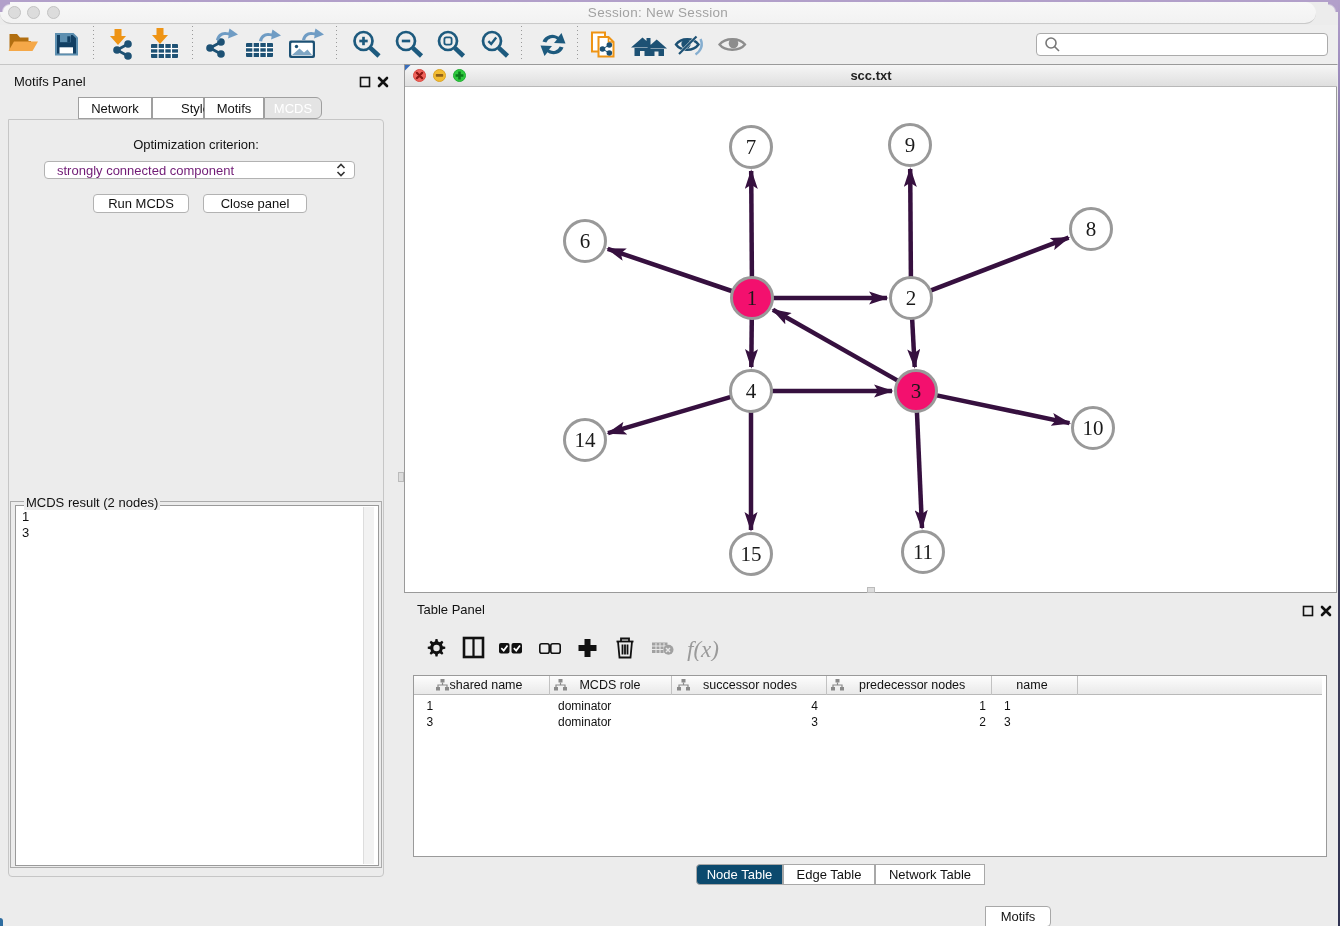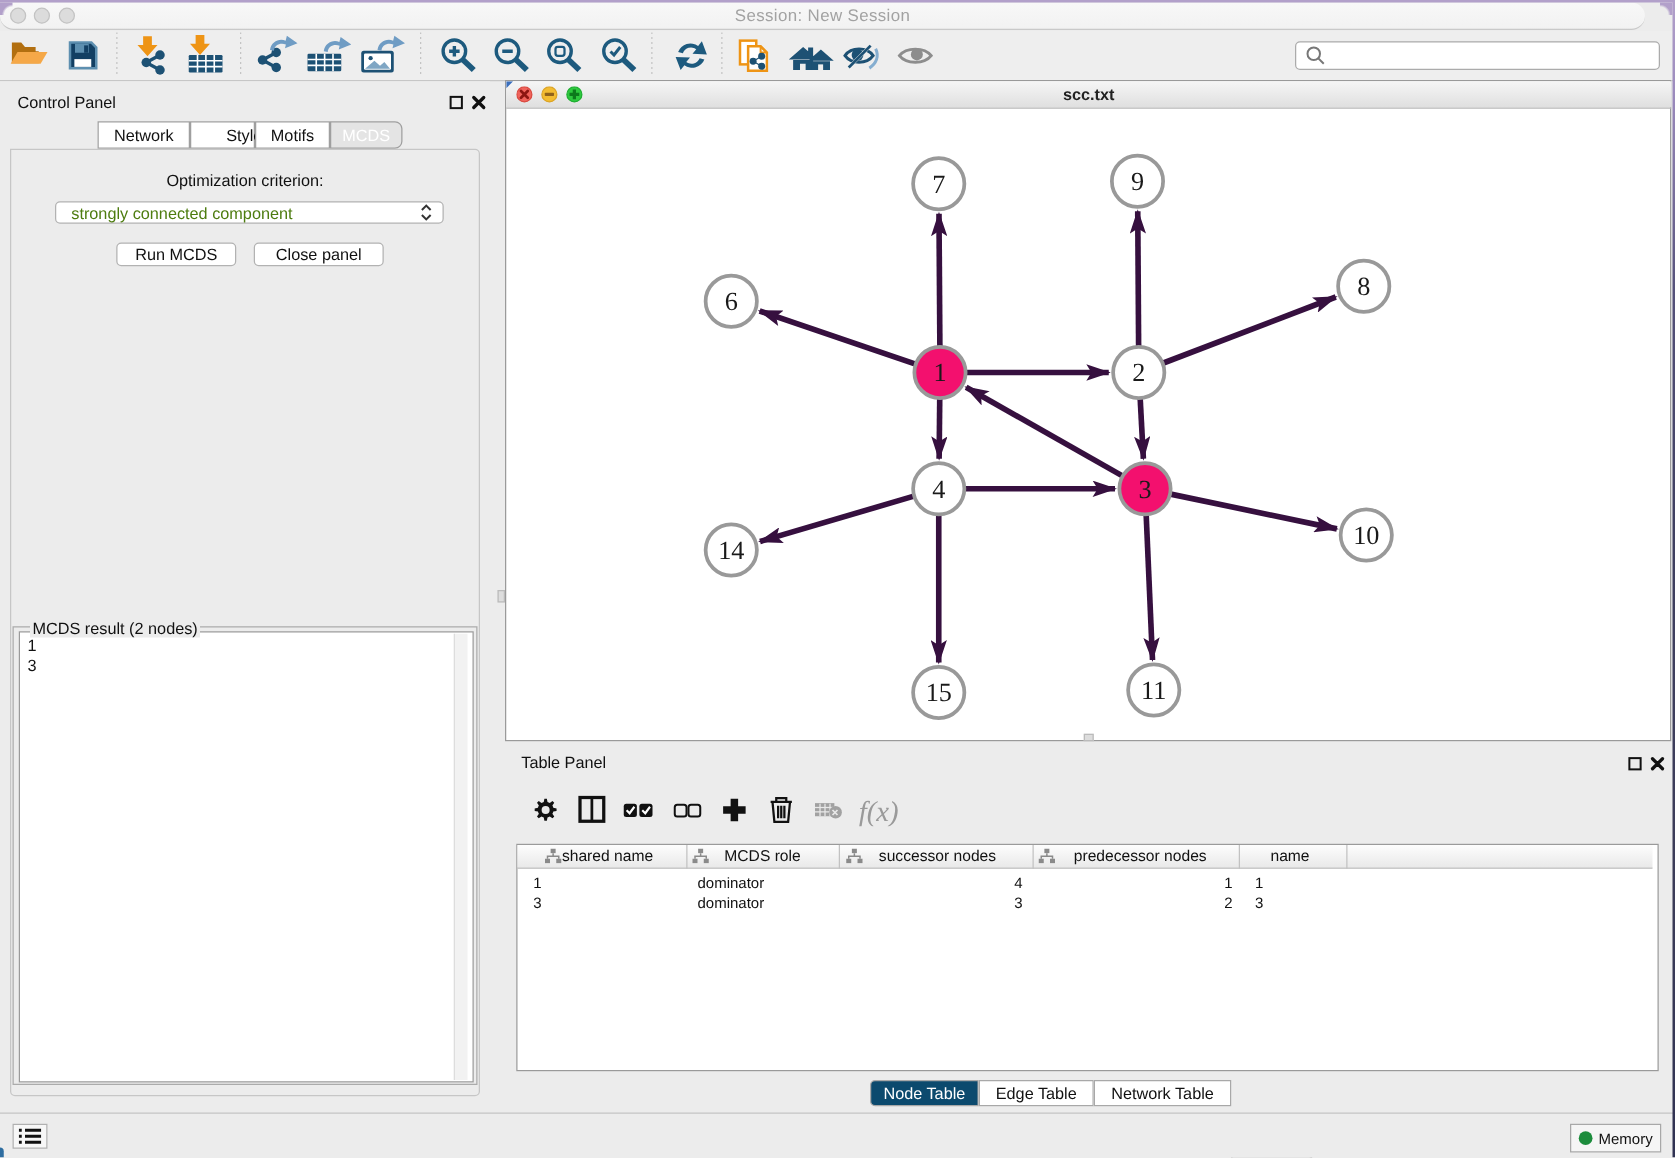--- a/index.html
+++ b/index.html
@@ -34,21 +34,21 @@
 #cp-title { position:absolute; left:14px; top:9px; font-size:13px; color:#111; }
 #cp-tabs { position:absolute; left:78px; top:32px; height:22px; font-size:13px; }
 .tab { position:absolute; top:0; height:22px; line-height:21px; text-align:center;
       background:#ffffff; border:1px solid #9f9f9f; color:#111; }
 #cp-box { position:absolute; left:8px; top:54px; width:376px; height:758px;
       background:#ececec; border:1px solid #c6c6c6; border-radius:0 4px 4px 4px; }
 #opt-label { position:absolute; left:0; top:72px; width:100%; text-align:center;
       font-size:13px; color:#111; }
 #dropdown { position:absolute; left:44px; top:96px; width:311px; height:18px;
       background:#fff; border:1px solid #b2b2b2; border-radius:4px;
-      font-size:13px; line-height:17px; padding-left:12px; color:#4d7c0f; }
+      font-size:13px; line-height:17px; padding-left:12px; color:#701a75; }
 .btn { position:absolute; top:129px; height:19px; background:#fff; border:1px solid #b2b2b2;
       border-radius:4px; font-size:13px; text-align:center; line-height:18px; color:#111; }
 #mcds-box { position:absolute; left:15px; top:440px; width:364px; height:361px;
       border:1px solid #9a9a9a; background:#ffffff; }
 #mcds-legend { position:absolute; left:24px; top:430px; font-size:13px; color:#111;
       background:#ececec; padding:0 2px; }
 #mcds-scroll { position:absolute; right:4px; top:1px; width:11px; height:357px;
       background:#f2f2f2; border-left:1px solid #dddddd; }
 
 #netwin { position:absolute; left:404px; top:64px; width:933px; height:529px;
@@ -234,21 +234,21 @@
     <div class="sep" style="left:521px;"></div>
     <div class="sep" style="left:577px;"></div>
     <div id="searchbox">
       <svg width="20" height="20" viewBox="0 0 20 20" style="position:absolute;left:6px;top:1px;">
         <circle cx="8" cy="8" r="5" fill="none" stroke="#777777" stroke-width="1.6"></circle>
         <line x1="11.5" y1="11.5" x2="16" y2="16" stroke="#777777" stroke-width="1.6"></line>
       </svg>
     </div>
   </div>
   <div id="cpanel">
-    <div id="cp-title">Control Panel</div>
+    <div id="cp-title">Motifs Panel</div>
     <svg width="36" height="14" viewBox="0 0 36 14" style="position:absolute;left:359px;top:10px;">
       <rect x="1.5" y="2.5" width="9" height="9" fill="none" stroke="#111" stroke-width="1.6"></rect>
       <path d="M20 3 L28 11 M28 3 L20 11" stroke="#111" stroke-width="2.6" stroke-linecap="round"></path>
     </svg>
     <div id="cp-tabs">
       <div class="tab" style="left:0; width:74px;">Network</div>
       <div class="tab" style="left:74px; width:52px;padding-left:28px;">Style</div>
       <div class="tab" style="left:126px; width:60px;">Motifs</div>
       <div class="tab" style="left:186px; width:58px; background:#e4e4e4; color:#fff; border-radius:0 6px 6px 0;">MCDS</div>
     </div>
@@ -445,28 +445,13 @@
       <div class="row" style="left:472px; top:40px; width:100px; text-align:right;">2</div>
       <div class="row" style="left:590px; top:40px;">3</div>
     </div>
     <div id="tp-tabs">
       <div class="btab" style="left:0; width:87px; border-radius:4px 0 0 4px; background:#0c4a6e; color:#fff;">Node Table</div>
       <div class="btab" style="left:87px; width:92px;">Edge Table</div>
       <div class="btab" style="left:179px; width:110px;">Network Table</div>
       <div class="btab" style="left:289px; width:66px; border-radius:0 4px 4px 0;margin-top:42px;">Motifs</div>
     </div>
   </div>
-  <div id="statusbar">
-    <div id="listbtn">
-      <svg width="18" height="14" viewBox="0 0 18 14" style="position:absolute;left:4px;top:2px;">
-        <g fill="#111">
-          <rect x="0" y="1" width="2.4" height="2.4"></rect>
-            <rect x="5" y="1" width="13" height="2.4"></rect>
-          <rect x="0" y="5.8" width="2.4" height="2.4"></rect>
-            <rect x="5" y="5.8" width="13" height="2.4"></rect>
-          <rect x="0" y="10.6" width="2.4" height="2.4"></rect>
-            <rect x="5" y="10.6" width="13" height="2.4"></rect>
-        </g>
-      </svg>
-    </div>
-    <div id="membtn"><span style="display:inline-block;width:11px;height:11px;border-radius:50%;background:#1c8c3c;vertical-align:-1px;margin-right:5px;"></span>Memory</div>
-  </div>
 </div>
 
 </body></html>

